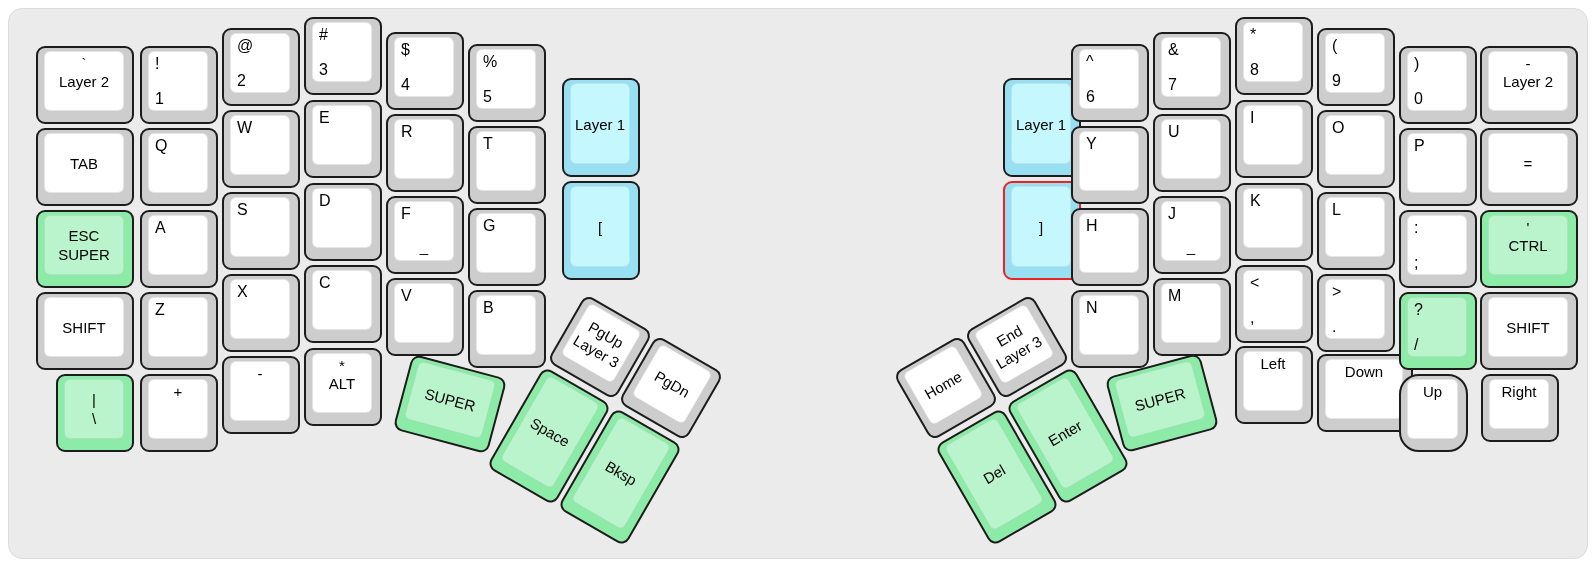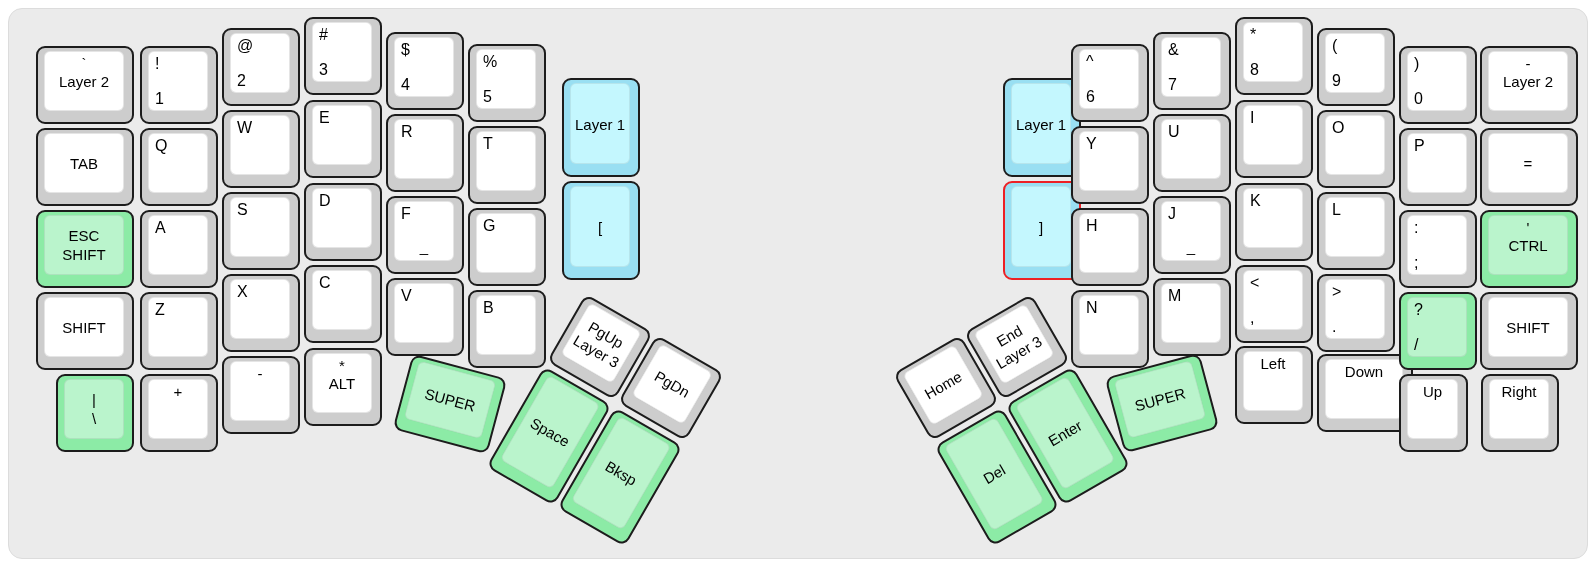--- a/index.html
+++ b/index.html
@@ -71,21 +71,21 @@
       </div>
     </div>
     <div class="key white" style="left: 36px; top: 128px; width: 98px; height: 78px; padding-left: 28px;">
       <div class="face">
         <span class="lg c">TAB</span>
       </div>
     </div>
     <div class="key green" style="left: 36px; top: 210px; width: 98px; height: 78px;">
       <div class="face">
         <span class="lg c">ESC
-SHIFT</span>
+SUPER</span>
       </div>
     </div>
     <div class="key white" style="left: 36px; top: 292px; width: 98px; height: 78px;">
       <div class="face">
         <span class="lg c">SHIFT</span>
       </div>
     </div>
     <div class="key green" style="left: 56px; top: 374px; width: 78px; height: 78px;">
       <div class="face">
         <span class="lg c">|
@@ -373,21 +373,21 @@
         <span class="lg tl">:</span>
         <span class="lg bl">;</span>
       </div>
     </div>
     <div class="key green" style="left: 1399px; top: 292px; width: 78px; height: 78px;">
       <div class="face">
         <span class="lg tl">?</span>
         <span class="lg bl">/</span>
       </div>
     </div>
-    <div class="key white" style="left: 1399px; top: 374px; width: 69px; height: 78px;">
+    <div class="key white" style="left: 1399px; top: 374px; width: 69px; height: 78px; border-radius: 20px;">
       <div class="face">
         <span class="lg tc">Up</span>
       </div>
     </div>
     <div class="key white" style="left: 1480px; top: 46px; width: 98px; height: 78px;">
       <div class="face">
         <span class="lg tc">-</span>
         <span class="lg c">Layer 2</span>
       </div>
     </div>
@@ -400,21 +400,21 @@
       <div class="face">
         <span class="lg tc">'</span>
         <span class="lg c">CTRL</span>
       </div>
     </div>
     <div class="key white" style="left: 1480px; top: 292px; width: 98px; height: 78px;">
       <div class="face">
         <span class="lg c">SHIFT</span>
       </div>
     </div>
-    <div class="key white" style="left: 1481px; top: 374px; width: 78px; height: 78px;">
+    <div class="key white" style="left: 1481px; top: 374px; width: 78px; height: 68px;">
       <div class="face">
         <span class="lg tc">Right</span>
       </div>
     </div>
     <div class="key white" style="left: 978px; top: 308px; width: 78px; height: 78px; transform: rotate(-30deg);">
       <div class="face">
         <span class="lg c">End
 Layer 3</span>
       </div>
     </div>

